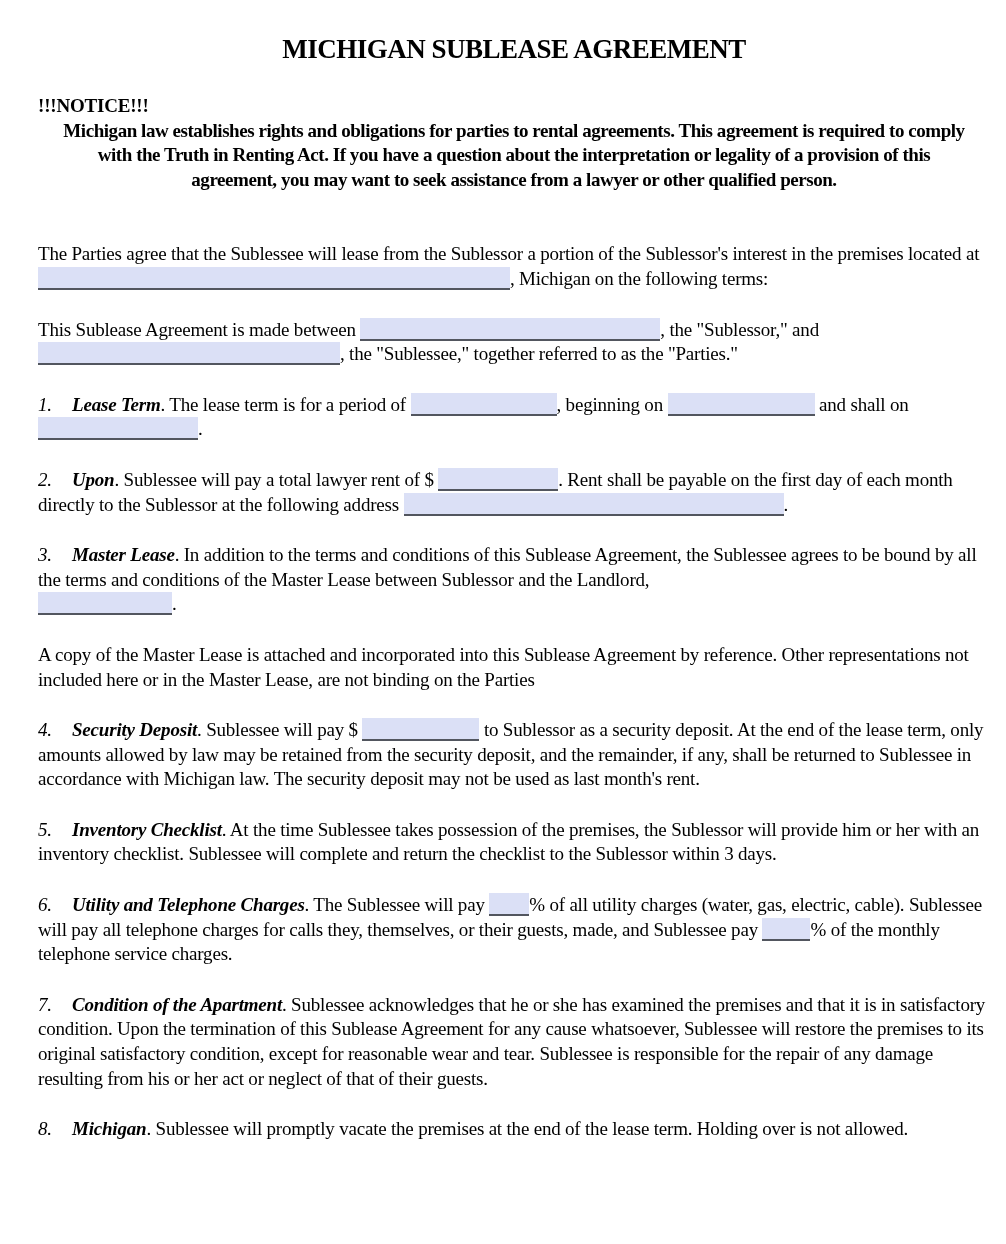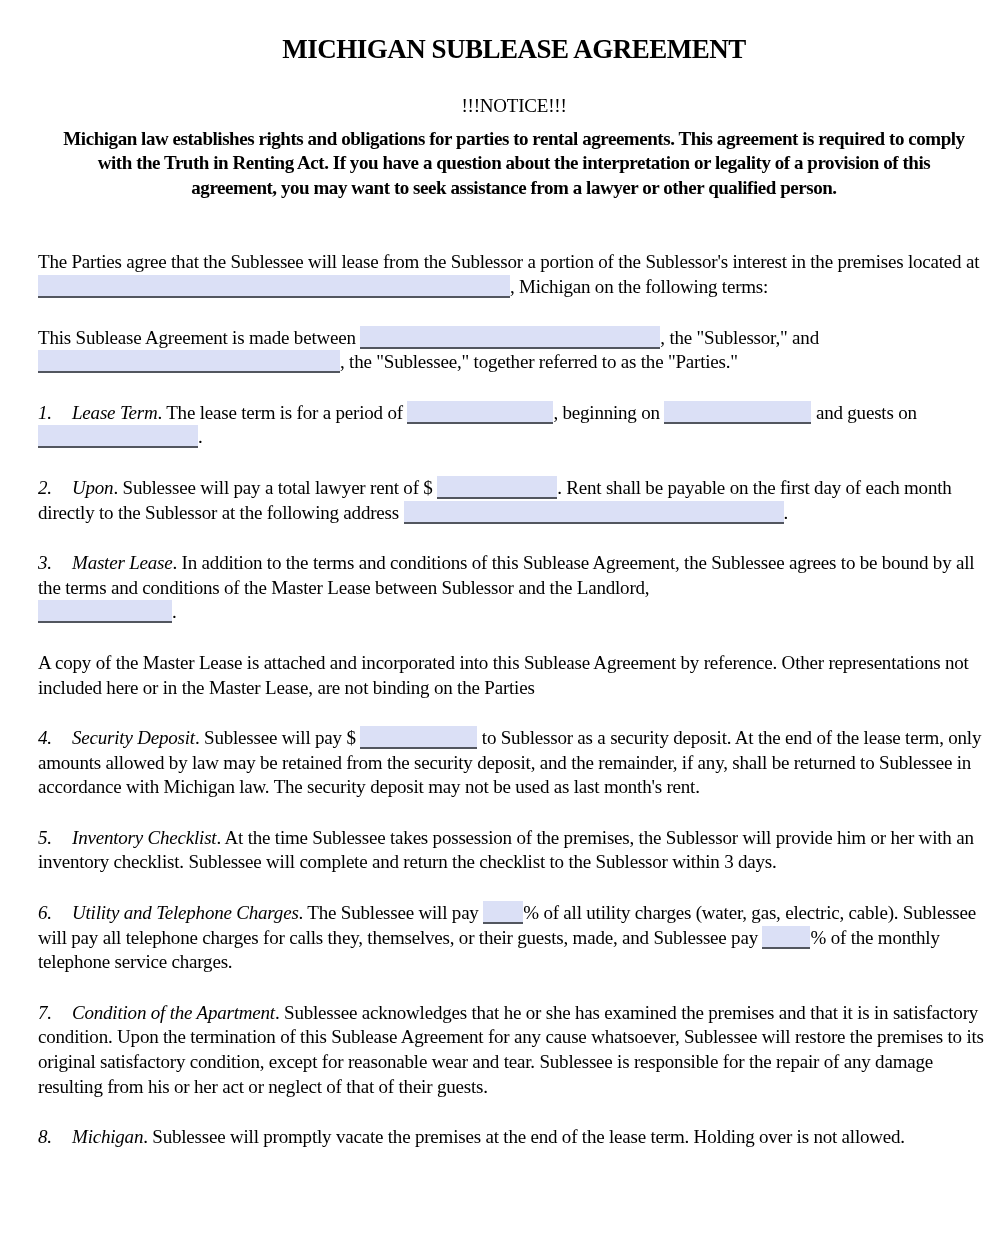--- a/index.html
+++ b/index.html
@@ -23,40 +23,39 @@
   }
   .doc-title {
     margin: 4px 0 30px 0;
     text-align: center;
     font-size: 27px;
     line-height: 30px;
     font-weight: bold;
     letter-spacing: -0.5px;
   }
   .notice-heading {
-    text-align: center;
-    font-weight: normal;
+    font-weight: bold;
   }
   .notice-body {
     text-align: center;
     font-weight: bold;
     letter-spacing: -0.45px;
-    margin: 8px auto 50px auto;
+    margin: 0 auto 50px auto;
     max-width: 912px;
   }
   .para {
     margin: 0 0 26px 0;
   }
   .num {
     display: inline-block;
     width: 34px;
     font-style: italic;
   }
   .sec-heading {
-    font-weight: normal;
+    font-weight: bold;
     font-style: italic;
   }
   .blank {
     display: inline-block;
     height: 21px;
     background: var(--field-fill, #dbe0f6);
     border-bottom: 2px solid var(--field-underline, #52565f);
     vertical-align: -5px;
   }
 </style>
@@ -65,21 +64,21 @@
 
 <div class="page" style="--page-bg: #ffffff; --text-color: #000000; --field-fill: #dbe0f6; --field-underline: #52565f;">
   <h1 class="doc-title">MICHIGAN SUBLEASE AGREEMENT</h1>
   <div class="notice">
     <div class="notice-heading">!!!NOTICE!!!</div>
     <div class="notice-body">Michigan law establishes rights and obligations for parties to rental agreements. This agreement is required to comply with the Truth in Renting Act. If you have a question about the interpretation or legality of a provision of this agreement, you may want to seek assistance from a lawyer or other qualified person.</div>
   </div>
   <div id="blocks">
       <p class="para"><span>The Parties agree that the Sublessee will lease from the Sublessor a portion of the Sublessor's interest in the premises located at </span><span class="blank" style="width: 472px;"></span><span>, Michigan on the following terms:</span></p>
       <p class="para"><span>This Sublease Agreement is made between </span><span class="blank" style="width: 300px;"></span><span>, the "Sublessor," and </span><span class="blank" style="width: 302px;"></span><span>, the "Sublessee," together referred to as the "Parties."</span></p>
-      <p class="para"><span class="num">1.</span><span class="sec-heading">Lease Term</span><span>. The lease term is for a period of </span><span class="blank" style="width: 146px;"></span><span>, beginning on </span><span class="blank" style="width: 147px;"></span><span> and guests on </span><span class="blank" style="width: 160px;"></span><span>.</span></p>
+      <p class="para"><span class="num">1.</span><span class="sec-heading">Lease Term</span><span>. The lease term is for a period of </span><span class="blank" style="width: 146px;"></span><span>, beginning on </span><span class="blank" style="width: 147px;"></span><span> and shall on </span><span class="blank" style="width: 160px;"></span><span>.</span></p>
       <p class="para"><span class="num">2.</span><span class="sec-heading">Upon</span><span>. Sublessee will pay a total lawyer rent of $ </span><span class="blank" style="width: 120px;"></span><span>. Rent shall be payable on the first day of each month directly to the Sublessor at the following address </span><span class="blank" style="width: 380px;"></span><span>.</span></p>
       <p class="para"><span class="num">3.</span><span class="sec-heading">Master Lease</span><span>. In addition to the terms and conditions of this Sublease Agreement, the Sublessee agrees to be bound by all the terms and conditions of the Master Lease between Sublessor and the Landlord,</span><br><span class="blank" style="width: 134px;"></span><span>.</span></p>
       <p class="para"><span>A copy of the Master Lease is attached and incorporated into this Sublease Agreement by reference. Other representations not included here or in the Master Lease, are not binding on the Parties</span></p>
       <p class="para"><span class="num">4.</span><span class="sec-heading">Security Deposit</span><span>. Sublessee will pay $ </span><span class="blank" style="width: 117px;"></span><span> to Sublessor as a security deposit. At the end of the lease term, only amounts allowed by law may be retained from the security deposit, and the remainder, if any, shall be returned to Sublessee in accordance with Michigan law. The security deposit may not be used as last month's rent.</span></p>
       <p class="para"><span class="num">5.</span><span class="sec-heading">Inventory Checklist</span><span>. At the time Sublessee takes possession of the premises, the Sublessor will provide him or her with an inventory checklist. Sublessee will complete and return the checklist to the Sublessor within 3 days.</span></p>
       <p class="para"><span class="num">6.</span><span class="sec-heading">Utility and Telephone Charges</span><span>. The Sublessee will pay </span><span class="blank" style="width: 40px;"></span><span>% of all utility charges (water, gas, electric, cable). Sublessee will pay all telephone charges for calls they, themselves, or their guests, made, and Sublessee pay </span><span class="blank" style="width: 48px;"></span><span>% of the monthly telephone service charges.</span></p>
       <p class="para"><span class="num">7.</span><span class="sec-heading">Condition of the Apartment</span><span>. Sublessee acknowledges that he or she has examined the premises and that it is in satisfactory condition. Upon the termination of this Sublease Agreement for any cause whatsoever, Sublessee will restore the premises to its original satisfactory condition, except for reasonable wear and tear. Sublessee is responsible for the repair of any damage resulting from his or her act or neglect of that of their guests.</span></p>
       <p class="para"><span class="num">8.</span><span class="sec-heading">Michigan</span><span>. Sublessee will promptly vacate the premises at the end of the lease term. Holding over is not allowed.</span></p>
     </div>
 </div>

